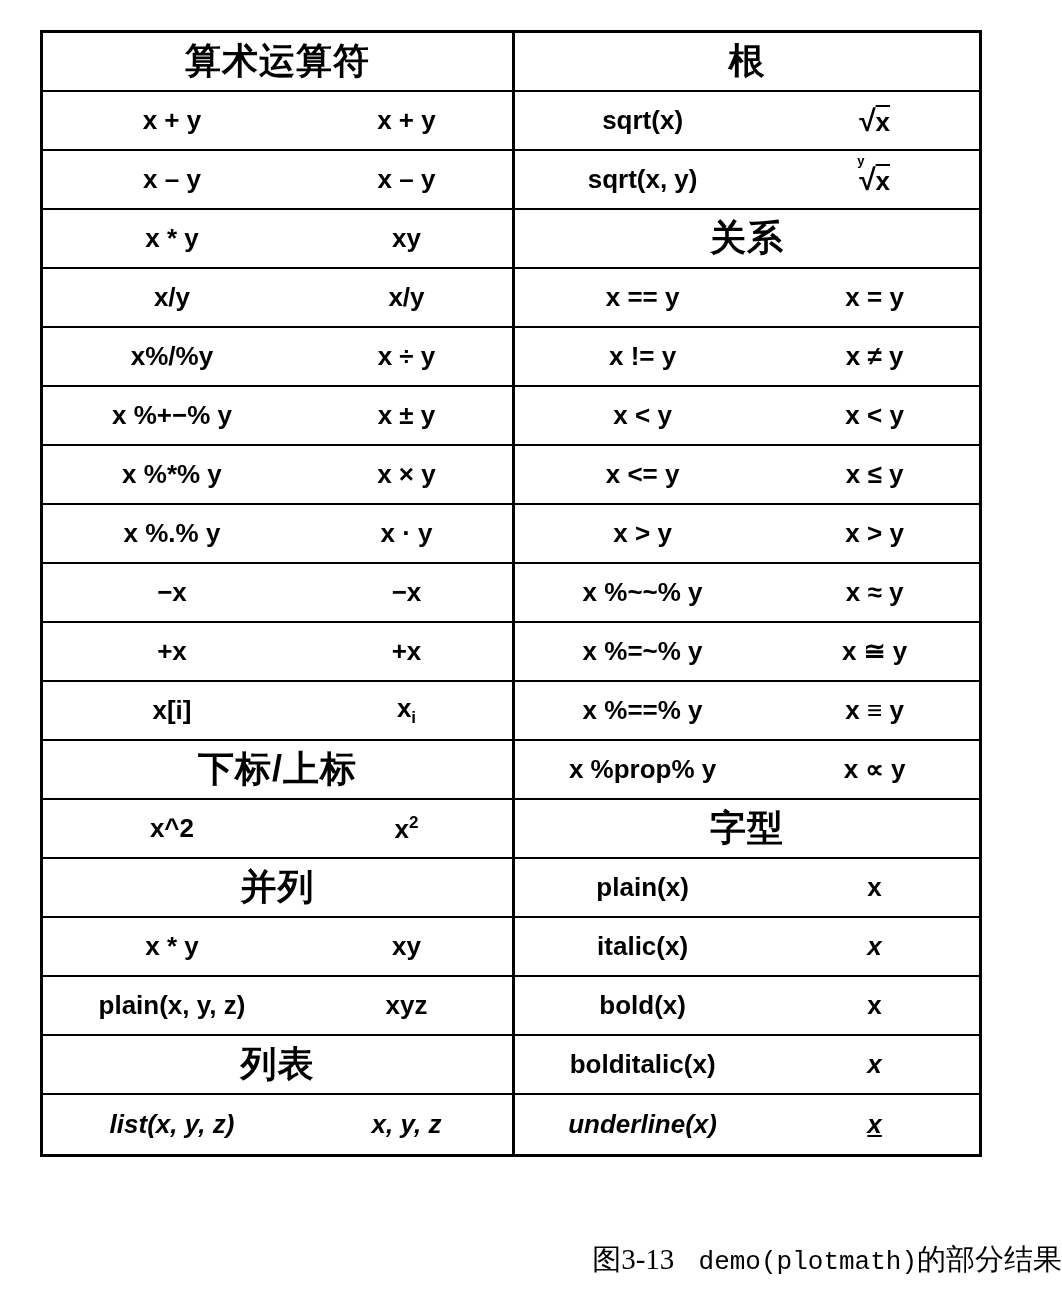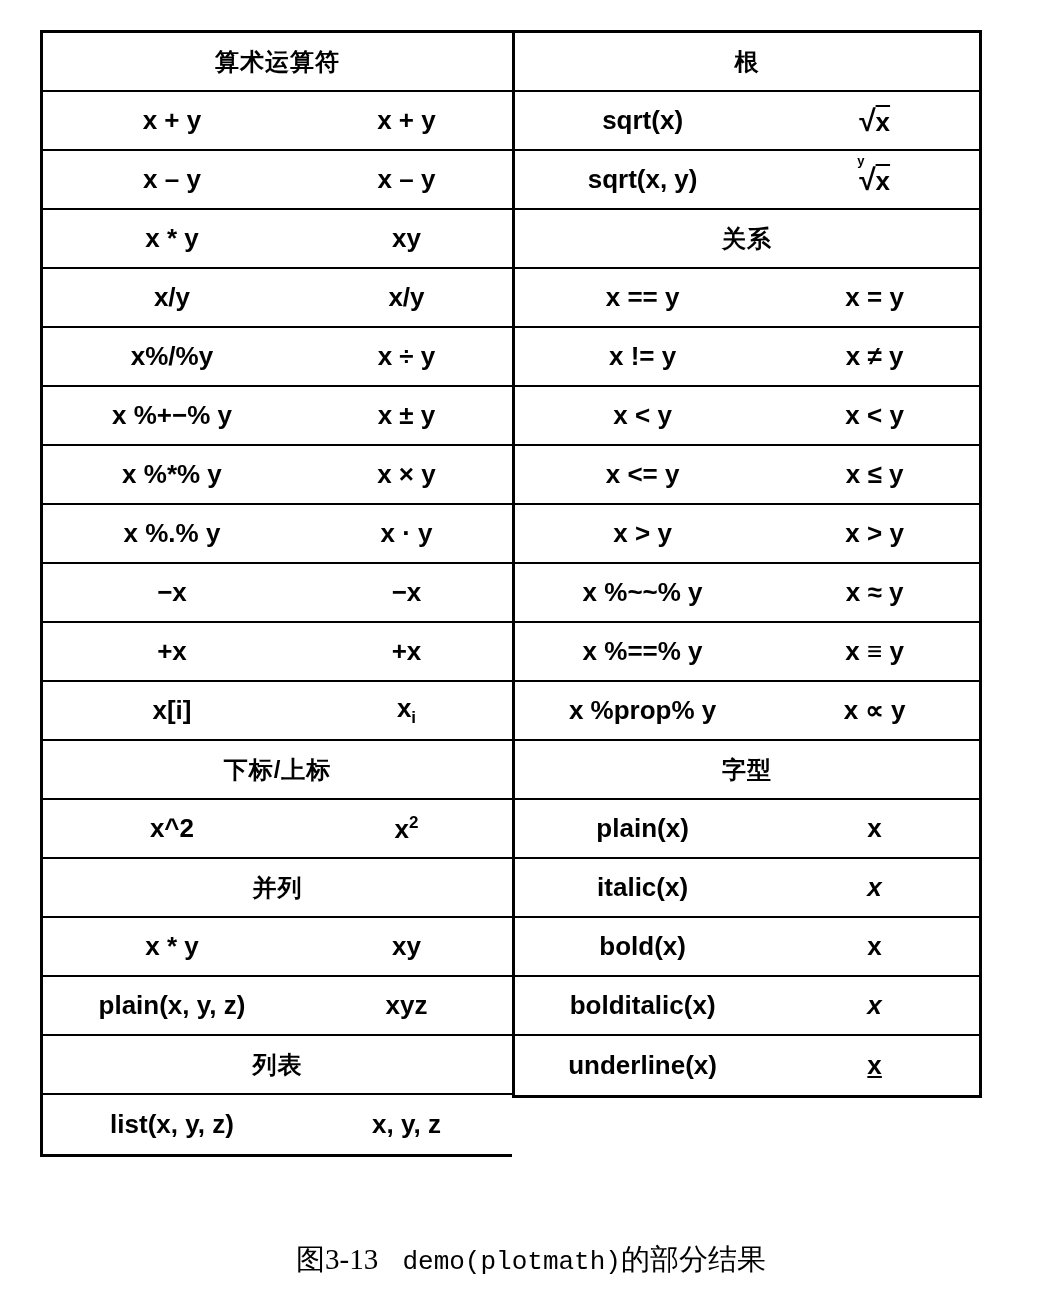--- a/index.html
+++ b/index.html
@@ -44,26 +44,27 @@
     box-sizing: border-box;
     height: 59px;
     border-bottom: 2px solid #000;
     display: flex;
     align-items: center;
     position: relative;
     justify-content: space-between;
   }
   .row:last-child {
     border-bottom: 0;
+    font-style: italic;
   }
   .row.hdr {
     justify-content: center;
   }
   .row.hdr .hdr-text {
-    font-size: 24px;
+    font-size: 36px;
     font-weight: 700;
     letter-spacing: 1px;
   }
   .cell-code {
     width: 55%;
     text-align: center;
     font-size: 26px;
     font-weight: 700;
   }
   .cell-render {
@@ -110,21 +111,21 @@
   }
   .underx {
     text-decoration: underline;
     font-weight: 700;
   }
   .caption {
     position: absolute;
     left: 0;
     top: 1240px;
     width: 1062px;
-    text-align: center;
+    text-align: right;
     font-size: 29px;
   }
   .caption .mono {
     font-family: "Liberation Mono", monospace;
     font-size: 26px;
   }
   .caption .label {
     font-family: "Liberation Serif", serif;
     font-weight: 400;
   }
@@ -258,20 +259,24 @@
         <div class="cell-code">x &lt;= y</div>
         <div class="cell-render">x ≤ y</div>
       </div>
       <div class="row">
         <div class="cell-code">x &gt; y</div>
         <div class="cell-render">x &gt; y</div>
       </div>
       <div class="row">
         <div class="cell-code">x %~~% y</div>
         <div class="cell-render">x ≈ y</div>
+      </div>
+      <div class="row">
+        <div class="cell-code">x %=~% y</div>
+        <div class="cell-render">x ≅ y</div>
       </div>
       <div class="row">
         <div class="cell-code">x %==% y</div>
         <div class="cell-render">x ≡ y</div>
       </div>
       <div class="row">
         <div class="cell-code">x %prop% y</div>
         <div class="cell-render">x ∝ y</div>
       </div>
 

